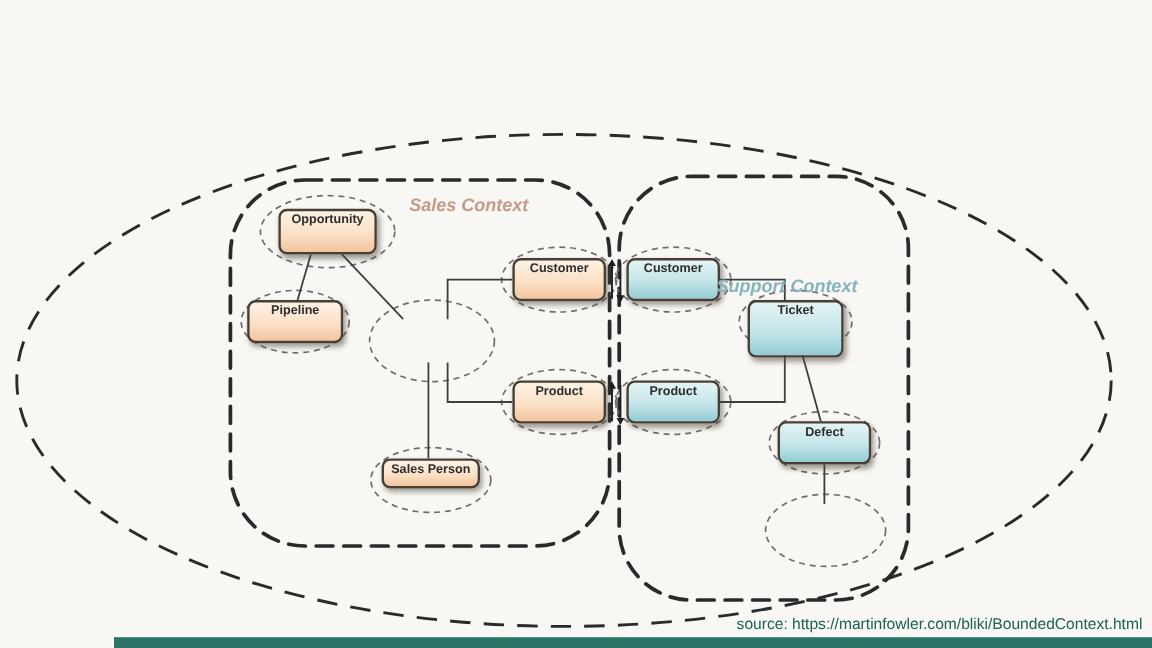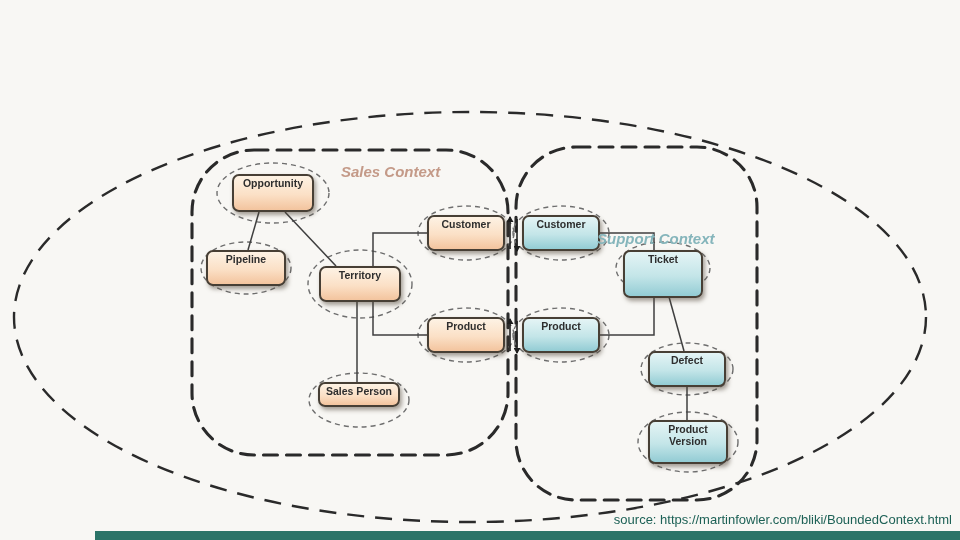--- a/index.html
+++ b/index.html
@@ -106,23 +106,20 @@
 
   <div class="region-label sales">Sales Context</div>
   <div class="region-label support">Support Context</div>
 
   <div class="node sales" style="left:232px;top:174px;width:82px;height:38px">
     <span>Opportunity</span>
   </div>
   <div class="node sales" style="left:206px;top:250px;width:80px;height:36px">
     <span>Pipeline</span>
   </div>
-  <div class="node sales" style="left:319px;top:266px;width:82px;height:36px">
-    <span>Territory</span>
-  </div>
   <div class="node sales" style="left:427px;top:215px;width:78px;height:36px">
     <span>Customer</span>
   </div>
   <div class="node sales" style="left:427px;top:317px;width:78px;height:36px">
     <span>Product</span>
   </div>
   <div class="node sales" style="left:318px;top:382px;width:82px;height:25px">
     <span>Sales Person</span>
   </div>
 
@@ -131,20 +128,17 @@
   </div>
   <div class="node support" style="left:623px;top:250px;width:80px;height:48px">
     <span>Ticket</span>
   </div>
   <div class="node support" style="left:522px;top:317px;width:78px;height:36px">
     <span>Product</span>
   </div>
   <div class="node support" style="left:648px;top:351px;width:78px;height:36px">
     <span>Defect</span>
   </div>
-  <div class="node support" style="left:648px;top:420px;width:80px;height:44px">
-    <span>Product Version</span>
-  </div>
 
   <div class="source">source: https://martinfowler.com/bliki/BoundedContext.html</div>
   <div class="footer-bar"></div>
 
 </div>
 
 </body></html>

